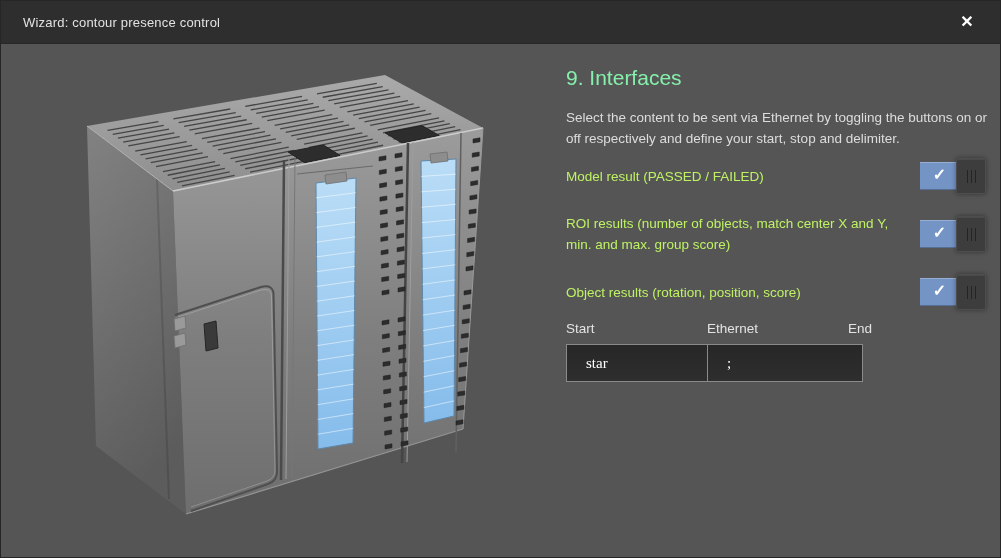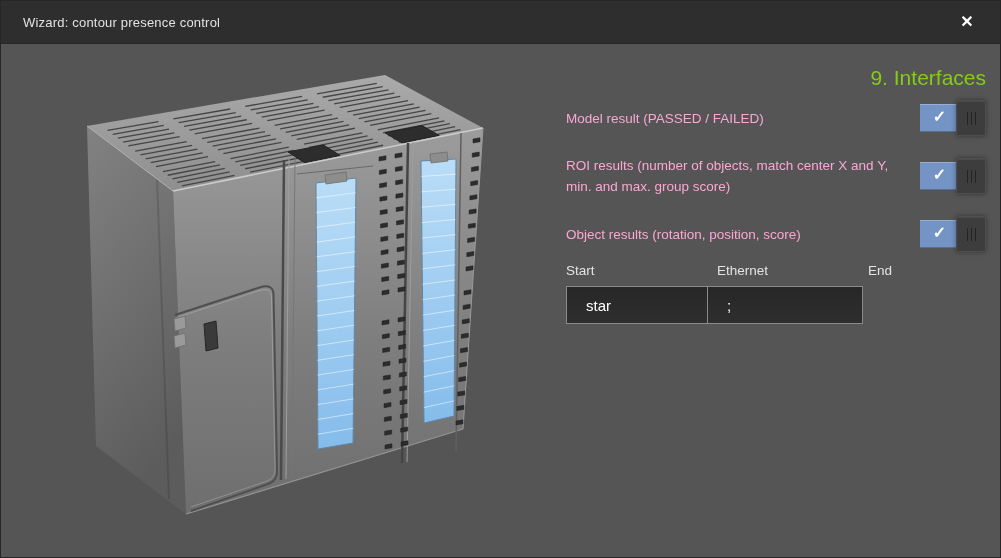--- a/index.html
+++ b/index.html
@@ -32,35 +32,35 @@
     background:transparent;border:none;
     color:#ffffff;font-size:16px;font-weight:700;line-height:1;
     cursor:pointer;
   }
   
   .panel{
     position:absolute;left:565px;top:42px;width:420px;
   }
   .panel h1{
     margin:22px 0 0;
-    font-size:21px;font-weight:400;line-height:26px;color:#84cc16;text-align:right;
+    font-size:21px;font-weight:400;line-height:26px;color:#86efac;
   }
   .panel .desc{
     margin:16px 0 0;width:425px;
     font-size:13.5px;line-height:21px;color:#dddddd;
   }
   .trow{
     display:flex;align-items:center;justify-content:space-between;
   }
   .trow.r1{margin-top:9px;min-height:36px;}
   .trow.r2{margin-top:19px;min-height:42px;gap:8px;}
   .trow.r3{margin-top:19px;min-height:36px;align-items:center;}
   .tlabel{
     max-width:348px;
-    font-size:13.5px;line-height:21px;color:#f9a8d4;
+    font-size:13.5px;line-height:21px;color:#bef264;
   }
   
   .toggle{position:relative;width:66px;height:36px;flex:none;cursor:pointer;}
   .toggle .track{
     position:absolute;left:0;top:4px;width:39px;height:28px;
     background:#7494c6;
     box-shadow:inset 0 1px 0 rgba(255,255,255,.25), inset 0 -1px 0 rgba(0,0,0,.25);
     display:flex;align-items:center;justify-content:center;
   }
   .toggle .check{color:#ffffff;font-size:16px;font-weight:700;line-height:1;transform:translateY(-1px);}
@@ -70,32 +70,32 @@
     box-shadow:inset 0 1px 0 rgba(255,255,255,.07), 0 0 5px rgba(0,0,0,.4);
     display:flex;align-items:center;justify-content:center;cursor:pointer;
   }
   .toggle .grips{
     width:9px;height:13px;
     background:repeating-linear-gradient(to right,#242424 0 1px,transparent 1px 4px);
   }
   
   .flabels{
     margin-top:11px;
-    display:grid;grid-template-columns:131px 131px 131px;column-gap:20px;
+    display:grid;grid-template-columns:131px 131px 131px;column-gap:10px;
   }
   .flabels span{font-size:13.5px;color:#e3e3e3;}
   .fields{
     margin-top:8px;
     display:grid;grid-template-columns:131px 131px 131px;column-gap:10px;
   }
   .fields input{
     width:156px;height:38px;box-sizing:border-box;
     background:linear-gradient(180deg,#272727,#2e2e2e);
     border:1px solid #8a8a8a;
-    color:#ffffff;font-size:15px;font-family:Liberation Sans, sans-serif;
+    color:#ffffff;font-size:15px;font-family:Liberation Serif, serif;
     padding:0 6px 0 19px;outline:none;
   }
   
   .plc{position:absolute;left:84px;top:70px;}
 </style>
 </head>
 <body>
 
 <div class="window">
 
@@ -330,20 +330,21 @@
         <polygon points="374.55555555555554,292.22222222222223 381.55555555555554,291.02222222222224 381.55555555555554,295.02222222222224 374.55555555555554,296.22222222222223" fill="#2c2c2c" stroke="#1f1f1f" stroke-width="0.5"></polygon>
         <polygon points="373.6666666666667,306.66666666666663 380.6666666666667,305.46666666666664 380.6666666666667,309.46666666666664 373.6666666666667,310.66666666666663" fill="#2c2c2c" stroke="#1f1f1f" stroke-width="0.5"></polygon>
         <polygon points="372.77777777777777,321.1111111111111 379.77777777777777,319.9111111111111 379.77777777777777,323.9111111111111 372.77777777777777,325.1111111111111" fill="#2c2c2c" stroke="#1f1f1f" stroke-width="0.5"></polygon>
         <polygon points="371.8888888888889,335.55555555555554 378.8888888888889,334.35555555555555 378.8888888888889,338.35555555555555 371.8888888888889,339.55555555555554" fill="#2c2c2c" stroke="#1f1f1f" stroke-width="0.5"></polygon>
         <polygon points="371,350 378,348.8 378,352.8 371,354" fill="#2c2c2c" stroke="#1f1f1f" stroke-width="0.5"></polygon>
       </g>
   </svg>
 
   <div class="panel">
     <h1>9. Interfaces</h1>
+    <p class="desc">Select the content to be sent via Ethernet by toggling the buttons on or off respectively and define your start, stop and delimiter.</p>
 
     <div class="trow r1">
       <span class="tlabel">Model result (PASSED / FAILED)</span>
       <div class="toggle" role="switch" aria-checked="true">
         <span class="track">
           <span class="check">✓</span>
         </span>
         <span class="knob">
           <span class="grips"></span>
         </span>

